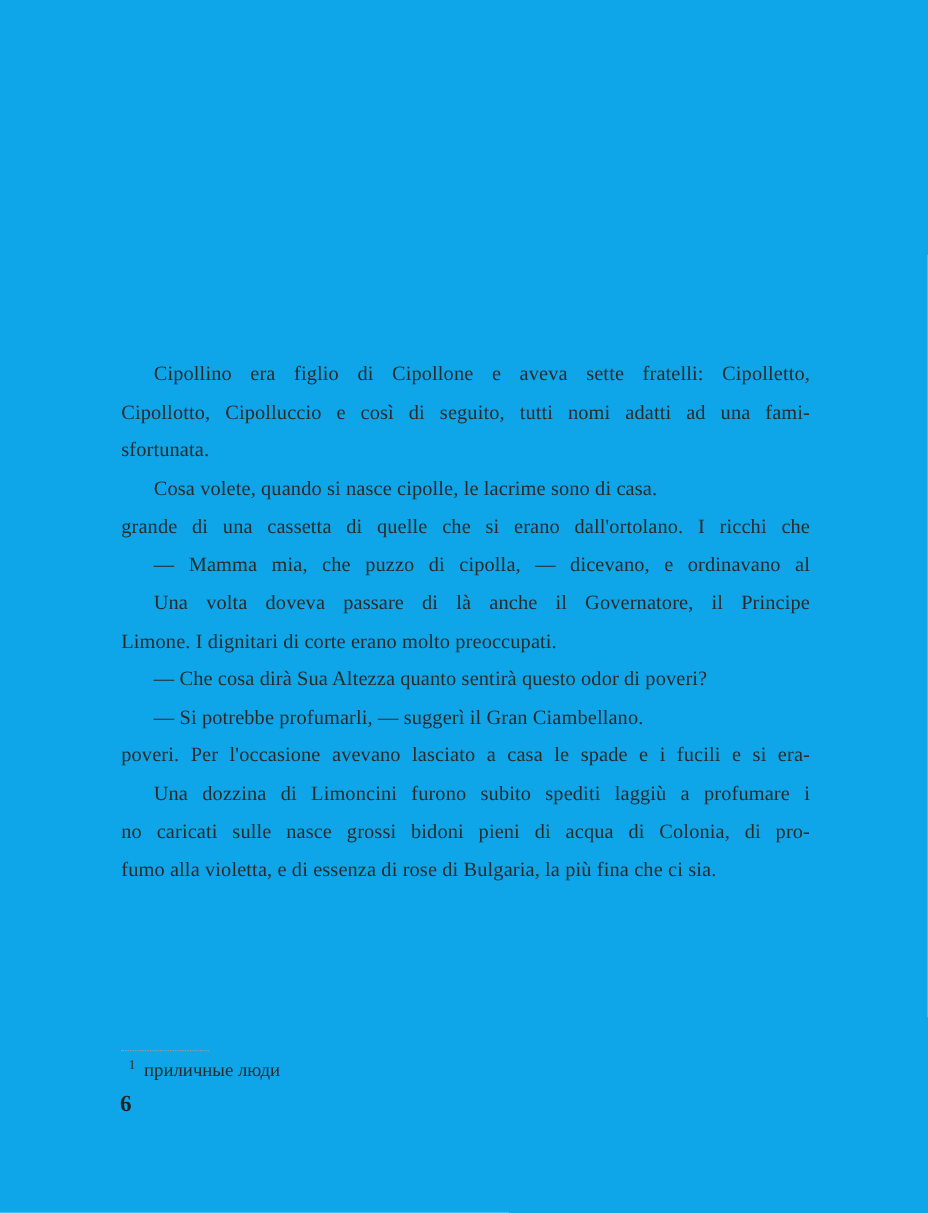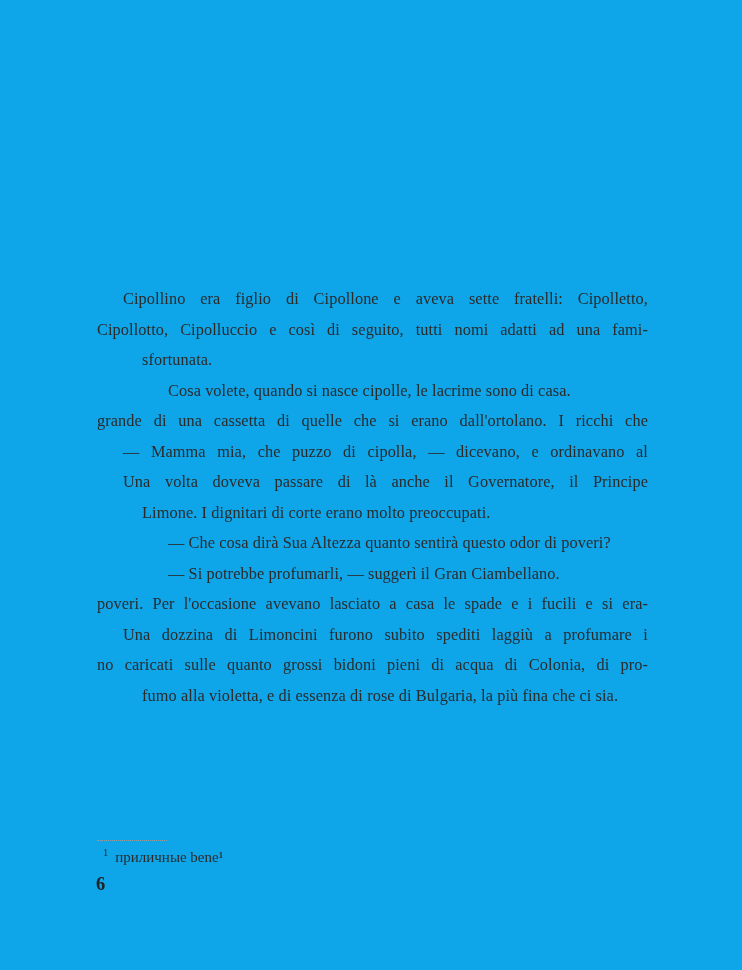--- a/index.html
+++ b/index.html
@@ -38,21 +38,20 @@
     text-align: justify;
     text-align-last: justify;
     letter-spacing: 0.1px;
   }
   .line.first {
     text-indent: 26px;
   }
   .line.last {
     text-align: center;
     text-align-last: left;
-    margin-left: 45px;
   }
   .footnote-block {
     position: absolute;
     left: 97px;
     top: 833px;
     width: 551px;
     color: #2b2b2b;
   }
   .footnote-rule {
     width: 70px;
@@ -116,28 +115,28 @@
       <div class="line first last">— Che cosa dirà Sua Altezza quanto sentirà questo odor di poveri?</div>
     </div>
 
     <div class="paragraph">
       <div class="line first last">— Si potrebbe profumarli, — suggerì il Gran Ciambellano.</div>
     </div>
 
     <div class="paragraph">
       <div class="line">poveri. Per l'occasione avevano lasciato a casa le spade e i fucili e si era-</div>
       <div class="line first">Una dozzina di Limoncini furono subito spediti laggiù a profumare i</div>
-      <div class="line">no caricati sulle quanto grossi bidoni pieni di acqua di Colonia, di pro-</div>
+      <div class="line">no caricati sulle nasce grossi bidoni pieni di acqua di Colonia, di pro-</div>
       <div class="line last">fumo alla violetta, e di essenza di rose di Bulgaria, la più fina che ci sia.</div>
     </div>
 
   </div>
 
   <div class="footnote-block">
     <div class="footnote-rule"></div>
     <div class="footnote-line">
-      <span class="footnote-marker">1</span><span>приличные bene¹</span>
+      <span class="footnote-marker">1</span><span>приличные люди</span>
     </div>
   </div>
 
   <div class="page-number">6</div>
 
 </div>
 
 </body></html>

